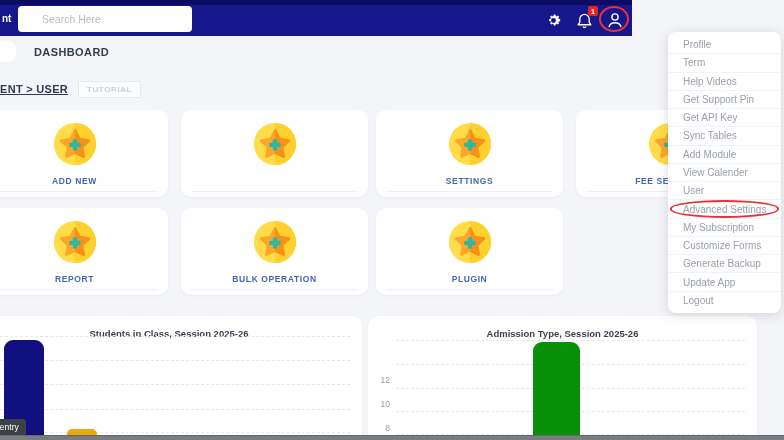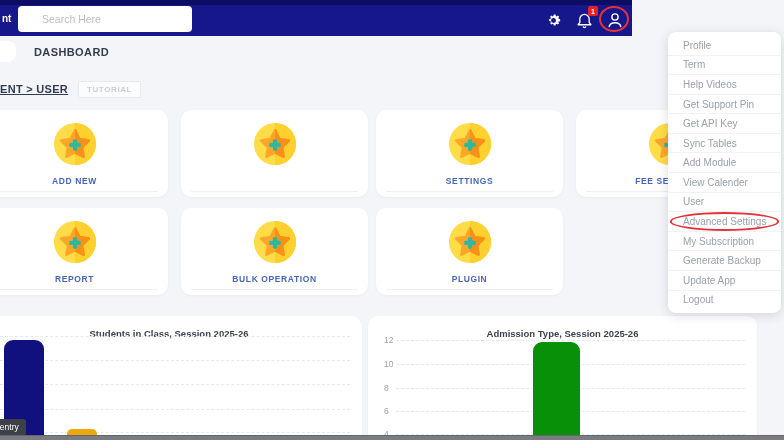--- a/index.html
+++ b/index.html
@@ -37,21 +37,21 @@
   .highlight-ring { position:absolute; left:2px; right:2px; top:0px; bottom:0px; border:2px solid #e53238; border-radius:50%; pointer-events:none; }
 
   
   .chart-card { position:absolute; top:316px; height:140px; background:#ffffff; border-radius:10px; box-shadow:0 1px 3px rgba(40,50,80,.05); }
   .chart-left  { left:-24px; width:386px; }
   .chart-right { left:368px; width:389px; }
   .chart-title { position:absolute; left:0; top:12px; width:100%; text-align:center; font-size:9.5px; font-weight:bold; color:#3c424d; }
   .gridline { position:absolute; height:0; border-top:1px dashed #e5e8ed; }
   .chart-left  .gridline { left:24px; right:12px; }
   .chart-right .gridline { left:28px; right:12px; }
-  .ytick { position:absolute; left:16px; width:22px; font-size:8.5px; color:#9aa0a8; }
+  .ytick { position:absolute; left:0; width:22px; text-align:right; font-size:8.5px; color:#9aa0a8;margin-top:40px; }
   .bar { position:absolute; }
   .bar-navy   { left:28px;  top:24px;  width:40px; height:116px; background:#10107e; border-radius:9px 9px 0 0; }
   .bar-yellow { left:91px;  top:113px; width:30px; height:27px;  background:#eda70f; border-radius:5px 5px 0 0; }
   .bar-green  { left:165px; top:26px;  width:47px; height:114px; background:#089108; border-radius:9px 9px 0 0; }
 
   .chart-tooltip { position:absolute; left:-10px; top:419px; height:17px; background:#3d4147; color:#ffffff; font-size:8.5px; border-radius:3px; padding:3px 7px; z-index:20; }
 
   .bottom-strip { position:absolute; left:0; top:435px; width:784px; height:5px; background:#797c81; border-top:1px solid #63666a; z-index:50; }
 
   .hidden-defs { position:absolute; width:0; height:0; overflow:hidden; }
@@ -213,20 +213,23 @@
       <span>User</span>
     </div>
   <div class="menu-item">
     <span>Advanced Settings</span>
     <div class="highlight-ring"></div>
   </div>
   <div class="menu-item">
       <span>My Subscription</span>
     </div>
   <div class="menu-item">
+      <span>Customize Forms</span>
+    </div>
+  <div class="menu-item">
       <span>Generate Backup</span>
     </div>
   <div class="menu-item">
       <span>Update App</span>
     </div>
   <div class="menu-item">
       <span>Logout</span>
     </div>
 </div>
 

